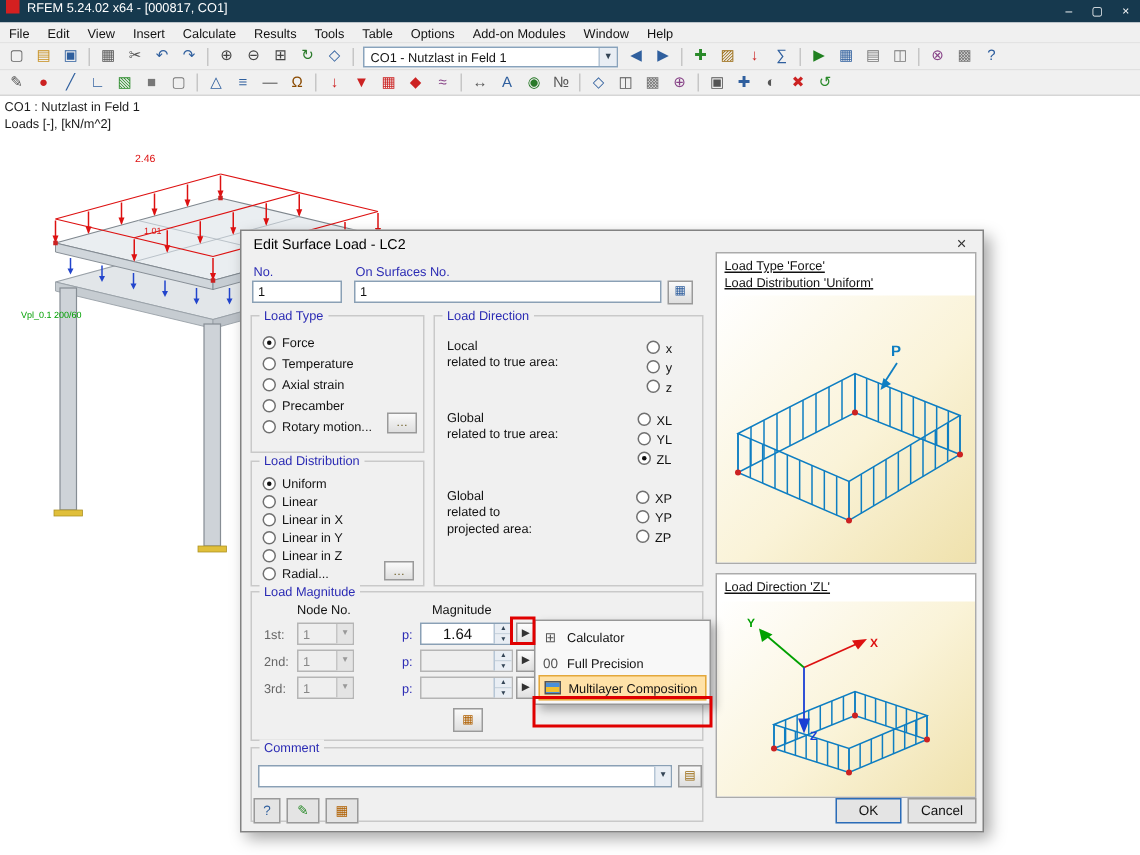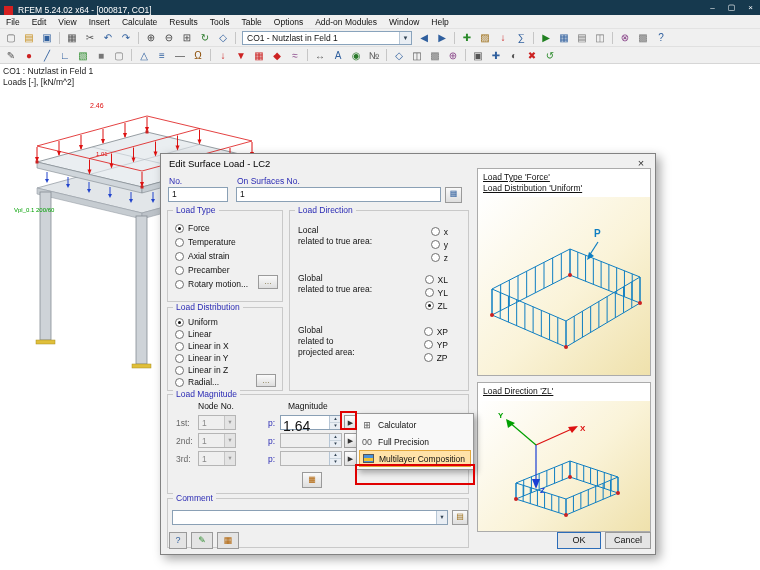--- a/index.html
+++ b/index.html
@@ -1,19 +1,19 @@
 <!DOCTYPE html>
 <html><head>
 <meta charset="utf-8">
 <title>RFEM</title>
 <style>
 *{margin:0;padding:0;box-sizing:border-box;}
 body{font-family:"Liberation Sans",sans-serif;background:#9a9a9a;}
 .screen{position:relative;width:760px;height:570px;background:#ffffff;overflow:hidden;font-size:9px;color:#222;}
-.titlebar{position:absolute;left:0;top:0;right:0;height:15px;background:#16394e;color:#fff;display:flex;align-items:flex-end;z-index:5;}
+.titlebar{position:absolute;left:0;top:0;right:0;height:15px;background:#16394e;color:#fff;display:flex;align-items:flex-start;z-index:5;}
 .logo{width:9px;height:9px;background:#d42020;margin:0 5px 0 4px;flex:none;}
 .title-text{font-size:8.5px;white-space:nowrap;}
 .win-ctl{margin-left:auto;display:flex;}
 .win-ctl span{width:19px;text-align:center;font-size:8px;line-height:15px;}
 .menubar{position:absolute;left:0;top:15px;right:0;height:14px;background:#f0f0f0;display:flex;border-bottom:1px solid #e3e3e3;z-index:5;}
 .menu-item{padding:0 6px;line-height:14px;font-size:8.5px;color:#111;}
 .toolbar{position:absolute;left:0;right:0;background:#f0f0f0;display:flex;align-items:center;padding-left:2px;z-index:5;}
 #toolbar1{top:29px;height:18px;border-bottom:1px solid #e0e0e0;}
 #toolbar2{top:47px;height:17px;border-bottom:1px solid #d6d6d6;}
 .tbgroup{display:flex;align-items:center;}
@@ -47,21 +47,21 @@
 .mag-row{position:absolute;left:0;height:16px;width:100%;}
 .mag-ord{position:absolute;left:8px;top:3px;color:#666;font-size:8.5px;text-align:right;}
 .combo{position:absolute;height:15px;background:#fff;border:1px solid #8aa0b5;color:#111;}
 .combo.disabled{background:#efefef;border-color:#b5b5b5;color:#888;}
 .combo-val{position:absolute;left:3px;top:2px;font-size:8.5px;}
 .combo-arrow{position:absolute;right:0;top:0;bottom:0;width:11px;background:#e9eef4;border-left:1px solid #b6c6d6;font-size:5.5px;text-align:center;line-height:13px;color:#345;}
 .combo.disabled .combo-arrow{background:#e4e4e4;border-left-color:#c5c5c5;color:#999;}
 .p-lbl{position:absolute;top:3px;font-size:8.5px;color:#2b2bb4;}
 .spin{position:absolute;height:15px;background:#fff;border:1px solid #8aa0b5;}
 .spin.disabled{background:#efefef;border-color:#b5b5b5;}
-.spin-val{position:absolute;left:2px;right:14px;top:2px;text-align:left;font-size:14px;color:#111;}
+.spin-val{position:absolute;left:2px;right:14px;top:2px;text-align:center;font-size:10px;color:#111;}
 .spin.disabled .spin-val{color:#999;}
 .spin-btns{position:absolute;right:0;top:0;bottom:0;width:12px;border-left:1px solid #b6c6d6;display:flex;flex-direction:column;}
 .spin-btns span{flex:1;background:#e9eef4;font-size:4.5px;text-align:center;line-height:6px;color:#345;}
 .spin-btns span:first-child{border-bottom:1px solid #c9d4de;}
 .flybtn{position:absolute;width:13px;height:15px;background:linear-gradient(#fdfdfd,#e0e0e0);border:1px solid #9a9a9a;text-align:center;line-height:13px;font-size:7px;color:#333;}
 .preview{position:absolute;background:#fff;border:1px solid #ababab;overflow:hidden;}
 .pv-text{position:absolute;font-size:8.5px;color:#111;white-space:nowrap;text-decoration:underline;}
 .pv-svg{position:absolute;left:0;background:linear-gradient(135deg,#ffffff 0%,#faf3d8 55%,#efe1ac 100%);}
 .pv-svg text{font-family:"Liberation Sans",sans-serif;}
 .wf{stroke:#0e7ec2;stroke-width:1;fill:none;}

